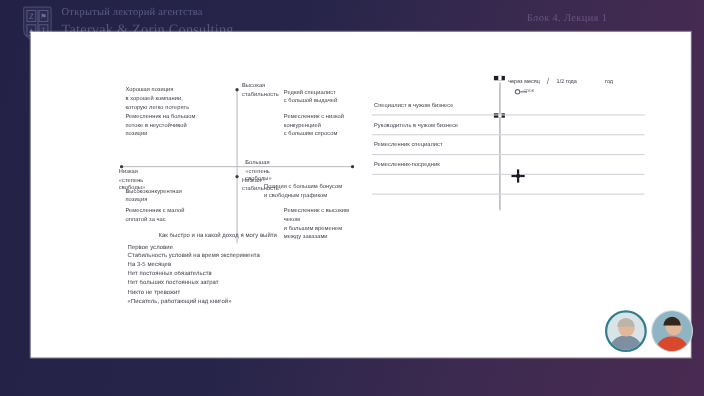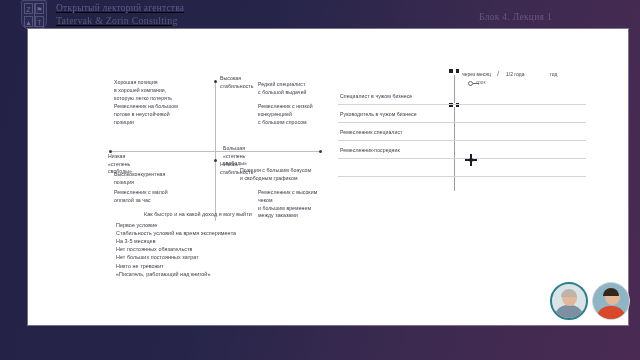--- a/index.html
+++ b/index.html
@@ -8,21 +8,21 @@
     font-family: "Liberation Sans", sans-serif;
   }
   body {
     background: linear-gradient(105deg, #232246 0%, #262549 38%, #3c2a50 68%, #4a2a52 100%);
     position: relative;
   }
 
   
   #header-band {
     position: absolute; left: 0; top: 0; width: 640px; height: 42px;
-    display: flex; align-items: flex-start; text-decoration: underline;
+    display: flex; align-items: center;
   }
   #brand-block { display: flex; align-items: center; margin-left: 21px; }
   #logo-mark {
     width: 26px; height: 30px; position: relative; flex: none;
     border: 1px solid #4a4870; border-radius: 2px 2px 9px 9px;
     background: #2b2a50;
   }
   #logo-mark .lq {
     position: absolute; border: 1px solid #55537d; color: #6d6b98;
     font-size: 7px; line-height: 11px; text-align: center;
@@ -35,21 +35,21 @@
     position: absolute; left: 50%; top: 2px; bottom: 2px;
     width: 1px; background: #55537d;
   }
   #brand-text { margin-left: 9px; line-height: 1.25; }
   #brand-line1 {
     font-family: "Liberation Serif", serif;
     font-size: 9.5px; color: #5d5b88; letter-spacing: .2px; white-space: nowrap;
   }
   #brand-line2 {
     font-family: "Liberation Serif", serif;
-    font-size: 10px; color: #57557f; letter-spacing: .2px; white-space: nowrap;
+    font-size: 13px; color: #57557f; letter-spacing: .2px; white-space: nowrap;
   }
   #lecture-tag {
     position: absolute; right: 88px; top: 12px;
     font-family: "Liberation Serif", serif;
     font-size: 9.5px; color: #6a5580; letter-spacing: .3px; white-space: nowrap;
   }
 
   
   #slide-canvas {
     position: absolute; left: 28px; top: 29px;

